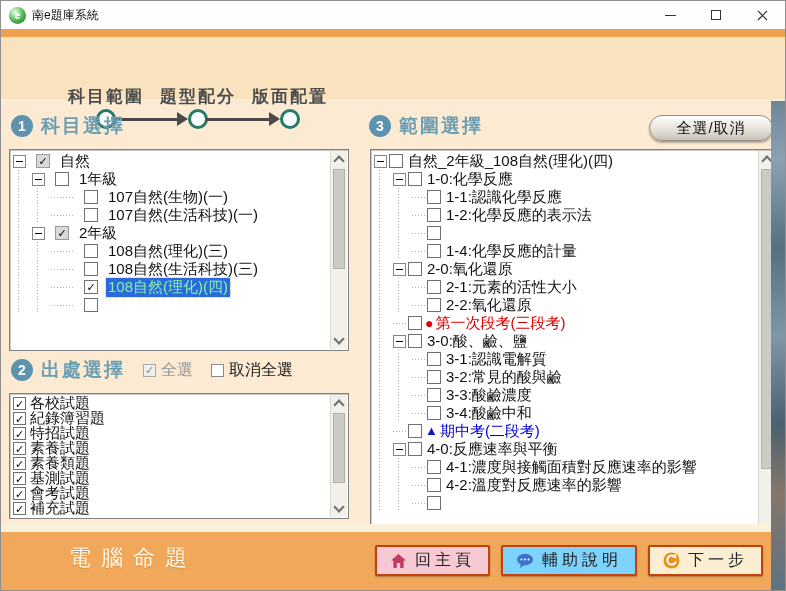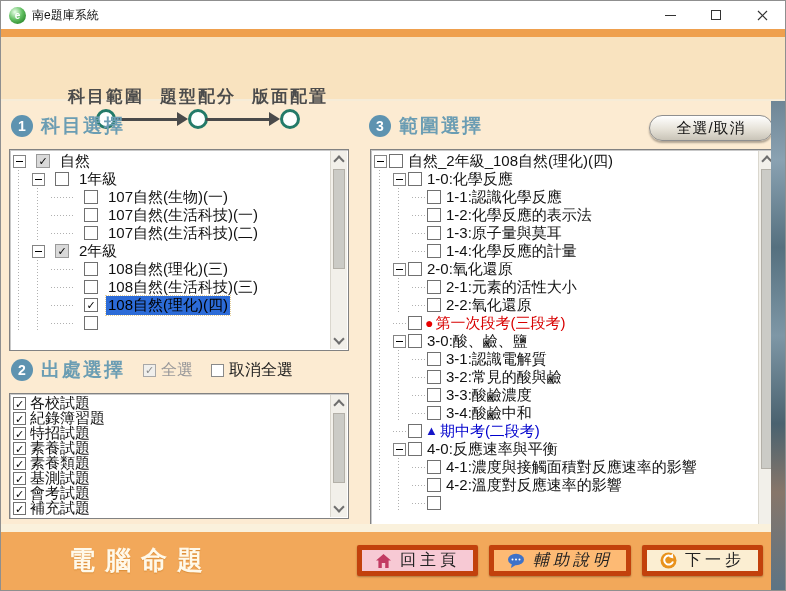--- a/index.html
+++ b/index.html
@@ -67,21 +67,21 @@
            background-size:1px 100%; background-position:5px 0; background-repeat:no-repeat; }
   .expander { width:13px; height:13px; border:1px solid #848484; background:#fff; position:relative;
               flex:none; margin-right:2px; }
   .expander i { position:absolute; left:2px; right:2px; top:5px; height:1px; background:#000; }
   .stub { width:15px; height:1px; flex:none;
           background-image:repeating-linear-gradient(to right, #b0b0b0 0 1px, transparent 1px 3px); }
   .cb { width:14px; height:14px; border:1px solid #707070; background:#fff; flex:none;
         font-size:11px; line-height:12px; text-align:center; color:#000; font-weight:bold; margin-right:3px; }
   .cb.partial { background:#d9d9d9; border-color:#9a9a9a; }
   .tlabel { font-size:15px; color:#111; padding:0 2px; }
-  .tlabel.selected { background:#2C6BD7; color:#000000; outline:1px dotted #e4cf9a; }
+  .tlabel.selected { background:#2C6BD7; color:#86efac; outline:1px dotted #e4cf9a; }
   .tlabel.red { color:#D80000; }
   .tlabel.blue { color:#0000CD; }
   .bullet { flex:none; font-size:14px; line-height:14px; }
   .bullet.red-circle { color:#E80000; }
   .bullet.blue-triangle { color:#1515C8; font-size:13px; }
   
   .gapwide .expander, .gapwide .stub { margin-right:10px; }
   .gapwide .stub { width:23px; }
   .gapwide .cb { margin-right:8px; }
 
@@ -95,28 +95,28 @@
   .sbtn { position:absolute; left:0; right:0; height:16px; display:flex; align-items:center; justify-content:center; }
   .sbtn.up { top:0; } .sbtn.down { bottom:0; }
   .chev { width:8px; height:8px; border-top:2px solid #6e6e6e; border-right:2px solid #6e6e6e; }
   .chev.u { transform:rotate(-45deg); margin-top:4px; }
   .chev.d { transform:rotate(135deg); margin-bottom:4px; }
   .sthumb { position:absolute; left:2px; right:2px; background:#CBCBC6; border:1px solid #b3b0a8; }
 
   
   .footstrip { position:absolute; left:0; right:0; bottom:58px; height:8px; background:#FAF1DC; }
   .footer { position:absolute; left:0; right:0; bottom:0; height:58px; background:#F2A85A; }
-  .brand { position:absolute; left:68px; top:11px; font-size:26px; font-weight:bold; color:#FFF9EA;
+  .brand { position:absolute; left:68px; top:11px; font-size:22px; font-weight:normal; color:#FFF9EA;
            letter-spacing:10px; text-shadow:0 1px 1px rgba(200,120,30,.55); }
   .fbtns { position:absolute; right:22px; top:13px; display:flex; gap:11px; }
   .fbtn { height:31px; padding:0 13px; display:flex; align-items:center; gap:8px;
-          border:5px solid #c2410c; border-radius:2px; box-shadow:0 1px 2px rgba(0,0,0,.3);
+          border:2px solid #c2410c; border-radius:2px; box-shadow:0 1px 2px rgba(0,0,0,.3);
           font-size:16px; color:#222; letter-spacing:4px; cursor:default; }
   .fbtn.home { background:#F7C9D4; }
-  .fbtn.help { background:#fdba74;font-style:italic; }
+  .fbtn.help { background:#7dd3fc; }
   .fbtn.next { background:#FBEED2; }
   .fbtn svg { flex:none; }
 
   
   .desktop { position:absolute; right:0; top:100px; bottom:0; width:14px;
              background:linear-gradient(180deg,#6f8696 0%,#8aa2b2 12%,#55707f 30%,#7e97a6 48%,#4a626f 66%,#87766a 80%,#5d7484 100%); }
 </style>
 </head>
 <body>
 
@@ -194,27 +194,20 @@
         </div>
         <div class="trow">
           <span class="guide"></span>
           <span class="guide"></span>
           <span class="stub"></span>
           <span class="cb unchecked"></span>
           <span class="tlabel">107自然(生活科技)(一)</span>
         </div>
         <div class="trow">
           <span class="guide"></span>
-          <span class="guide"></span>
-          <span class="stub"></span>
-          <span class="cb unchecked"></span>
-          <span class="tlabel">107自然(生活科技)(二)</span>
-        </div>
-        <div class="trow">
-          <span class="guide"></span>
           <span class="expander">
             <i></i>
           </span>
           <span class="cb partial">✓</span>
           <span class="tlabel">2年級</span>
         </div>
         <div class="trow">
           <span class="guide"></span>
           <span class="guide"></span>
           <span class="stub"></span>
@@ -347,21 +340,20 @@
           <span class="guide"></span>
           <span class="stub"></span>
           <span class="cb unchecked"></span>
           <span class="tlabel">1-2:化學反應的表示法</span>
         </div>
         <div class="trow">
           <span class="guide"></span>
           <span class="guide"></span>
           <span class="stub"></span>
           <span class="cb unchecked"></span>
-          <span class="tlabel">1-3:原子量與莫耳</span>
         </div>
         <div class="trow">
           <span class="guide"></span>
           <span class="guide"></span>
           <span class="stub"></span>
           <span class="cb unchecked"></span>
           <span class="tlabel">1-4:化學反應的計量</span>
         </div>
         <div class="trow">
           <span class="guide"></span>

